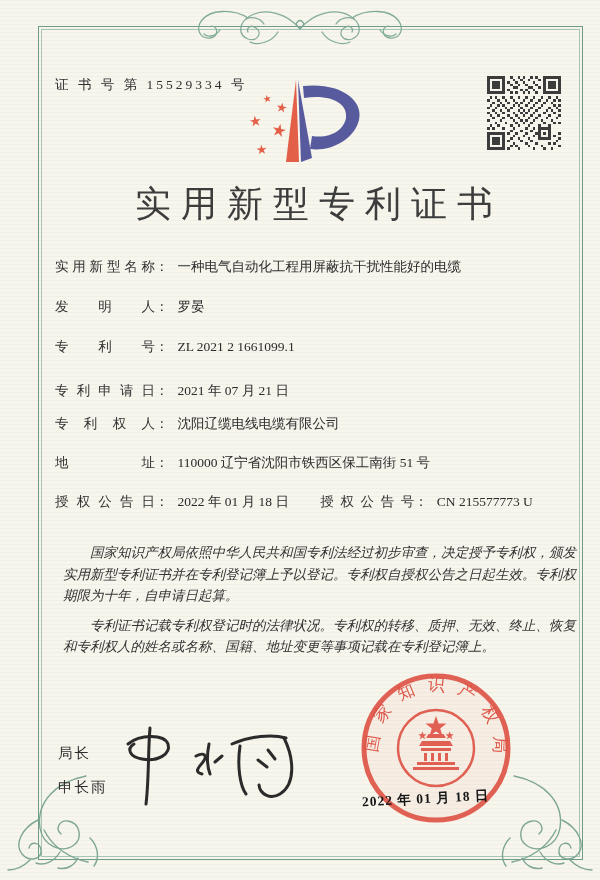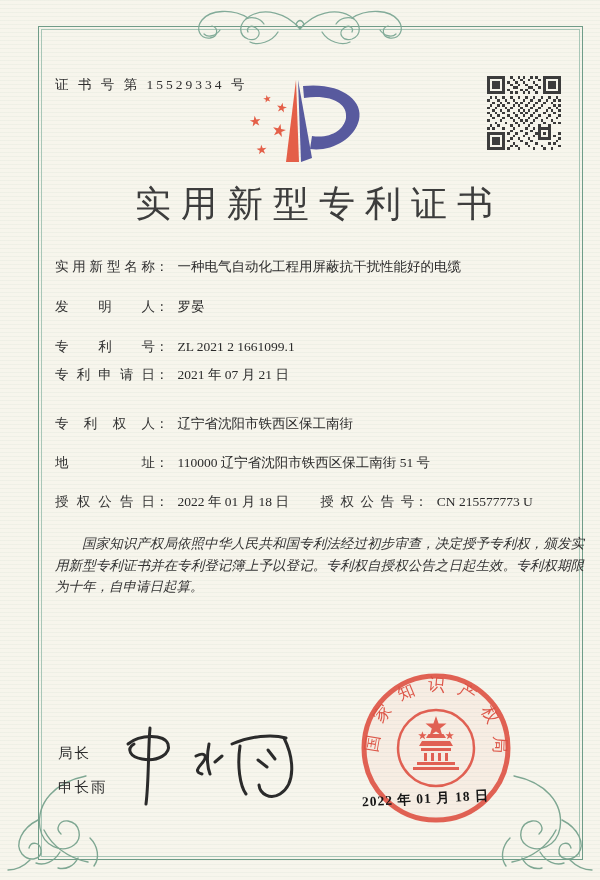--- a/index.html
+++ b/index.html
@@ -17,29 +17,29 @@
   .floral{position:absolute;width:112px;height:108px;}
   .floral.bl{left:0px;top:768px;}
   .floral.br{left:488px;top:768px;transform:scaleX(-1);}
   .cert-no{position:absolute;left:55px;top:76px;font-size:13.5px;letter-spacing:3px;color:#2e2e2e;}
   .logo{position:absolute;left:232px;top:74px;width:140px;height:94px;}
   .qr{position:absolute;left:487px;top:76px;width:74px;height:74px;}
   .title{position:absolute;left:0;top:180px;width:100%;text-align:center;font-size:36px;
          letter-spacing:10px;padding-left:10px;box-sizing:border-box;color:#3d3d3d;font-weight:500;}
   .fields{position:absolute;left:55px;top:258px;right:40px;font-size:13.5px;}
   .frow{position:absolute;left:0;right:0;white-space:nowrap;}
-  .r1{top:0}.r2{top:40px}.r3{top:80px}.r4{top:108px}.r5{top:157px}.r6{top:196px}.r7{top:235px}
+  .r1{top:0}.r2{top:40px}.r3{top:80px}.r4{top:124px}.r5{top:157px}.r6{top:196px}.r7{top:235px}
   .flabel{display:inline-block;width:100px;text-align:justify;text-align-last:justify;color:#333;}
   .fcolon{display:inline-block;margin-right:9px;}
   .fval{color:#2b2b2b;}
   .pair2{margin-left:28px;}
   .pair2 .flabel{width:94px;}
   .paras{position:absolute;left:55px;right:44px;top:534px;font-size:13.5px;line-height:21.5px;
          text-align:justify;color:#323232;font-style:italic;}
-  .paras p{margin:0;text-indent:2em;font-family:Liberation Mono, monospace;}
+  .paras p{margin:8px;text-indent:2em;}
   .sig-title{position:absolute;left:58px;top:744px;font-size:14.5px;color:#2e2e2e;letter-spacing:2px;}
   .sig-name{position:absolute;left:58px;top:778px;font-size:14.5px;color:#2e2e2e;letter-spacing:2px;text-align:right;}
   .sig-svg{position:absolute;left:112px;top:722px;width:200px;height:92px;}
   .seal{position:absolute;left:352px;top:664px;width:168px;height:168px;}
   .seal-date{position:absolute;left:362px;top:790px;font-size:13.5px;font-weight:700;color:#161616;
              letter-spacing:1px;transform:rotate(-3deg);white-space:nowrap;}
   .footer{position:absolute;left:0;right:0;top:837px;text-align:center;font-size:12px;
           letter-spacing:2px;color:#333;}
 </style>
 </head>
@@ -145,37 +145,38 @@
     <div class="frow r2">
       <span class="flabel">发明人</span><span class="fcolon">：</span><span class="fval">罗晏</span>
     </div>
     <div class="frow r3">
       <span class="flabel">专利号</span><span class="fcolon">：</span><span class="fval">ZL 2021 2 1661099.1</span>
     </div>
     <div class="frow r4">
       <span class="flabel">专利申请日</span><span class="fcolon">：</span><span class="fval">2021 年 07 月 21 日</span>
     </div>
     <div class="frow r5">
-      <span class="flabel">专利权人</span><span class="fcolon">：</span><span class="fval">辽宁省沈阳市铁西区保工南街</span>
+      <span class="flabel">专利权人</span><span class="fcolon">：</span><span class="fval">沈阳辽缆电线电缆有限公司</span>
     </div>
     <div class="frow r6">
       <span class="flabel">地址</span><span class="fcolon">：</span><span class="fval">110000 辽宁省沈阳市铁西区保工南街 51 号</span>
     </div>
     <div class="frow r7">
       <span>
         <span class="flabel">授权公告日</span><span class="fcolon">：</span><span class="fval">2022 年 01 月 18 日</span>
       </span>
       <span class="pair2">
         <span class="flabel">授权公告号</span><span class="fcolon">：</span><span class="fval">CN 215577773 U</span>
       </span>
     </div>
   </div>
 
   <div class="paras">
     <p>国家知识产权局依照中华人民共和国专利法经过初步审查，决定授予专利权，颁发实用新型专利证书并在专利登记簿上予以登记。专利权自授权公告之日起生效。专利权期限为十年，自申请日起算。</p>
+    <p>专利证书记载专利权登记时的法律状况。专利权的转移、质押、无效、终止、恢复和专利权人的姓名或名称、国籍、地址变更等事项记载在专利登记簿上。</p>
   </div>
 
   <div class="sig-title">局长</div>
   <div class="sig-name">申长雨</div>
   <svg class="sig-svg" viewBox="0 0 200 92">
     <g fill="none" stroke="#2b2b2b" stroke-width="3" stroke-linecap="round" stroke-linejoin="round">
       <path d="M38 6 C36 28 37 58 34 82"></path>
       <path d="M16 22 C28 12 52 12 56 22 C59 32 46 40 30 37 C18 35 14 27 22 22"></path>
       <path d="M84 34 C92 30 96 33 91 40 C86 46 82 50 90 52"></path>
       <path d="M97 22 C95 32 95 44 98 52"></path>

